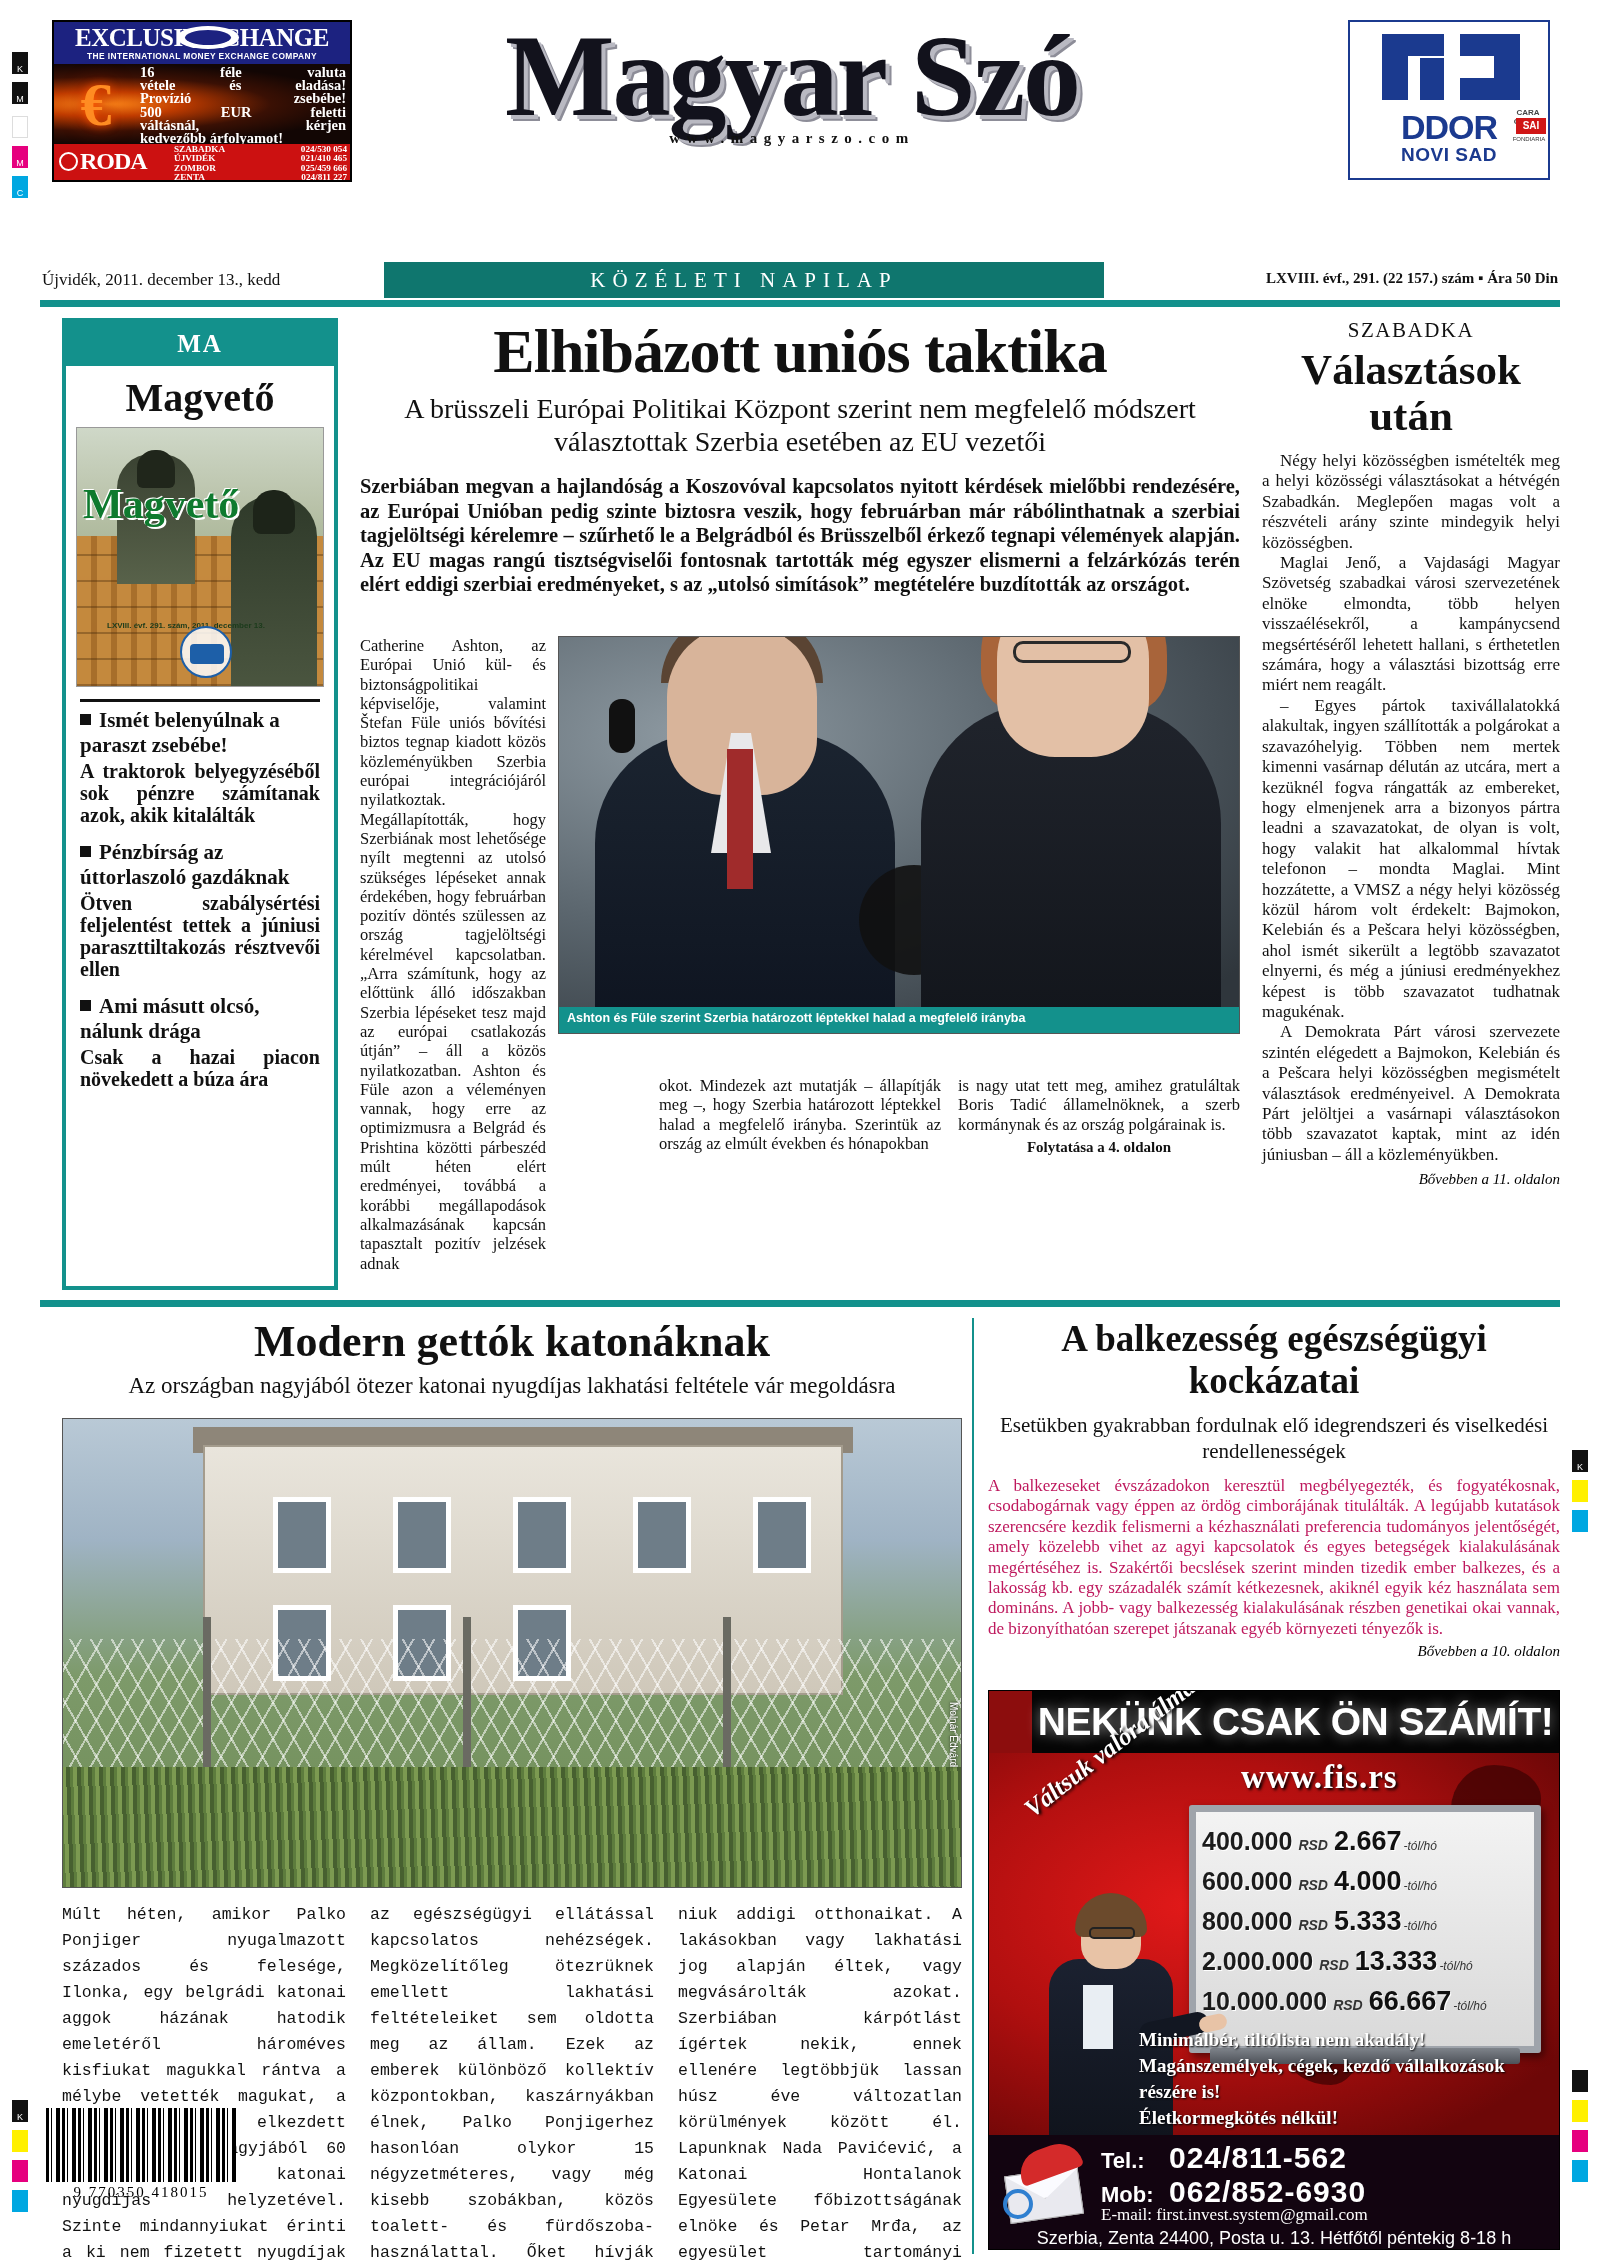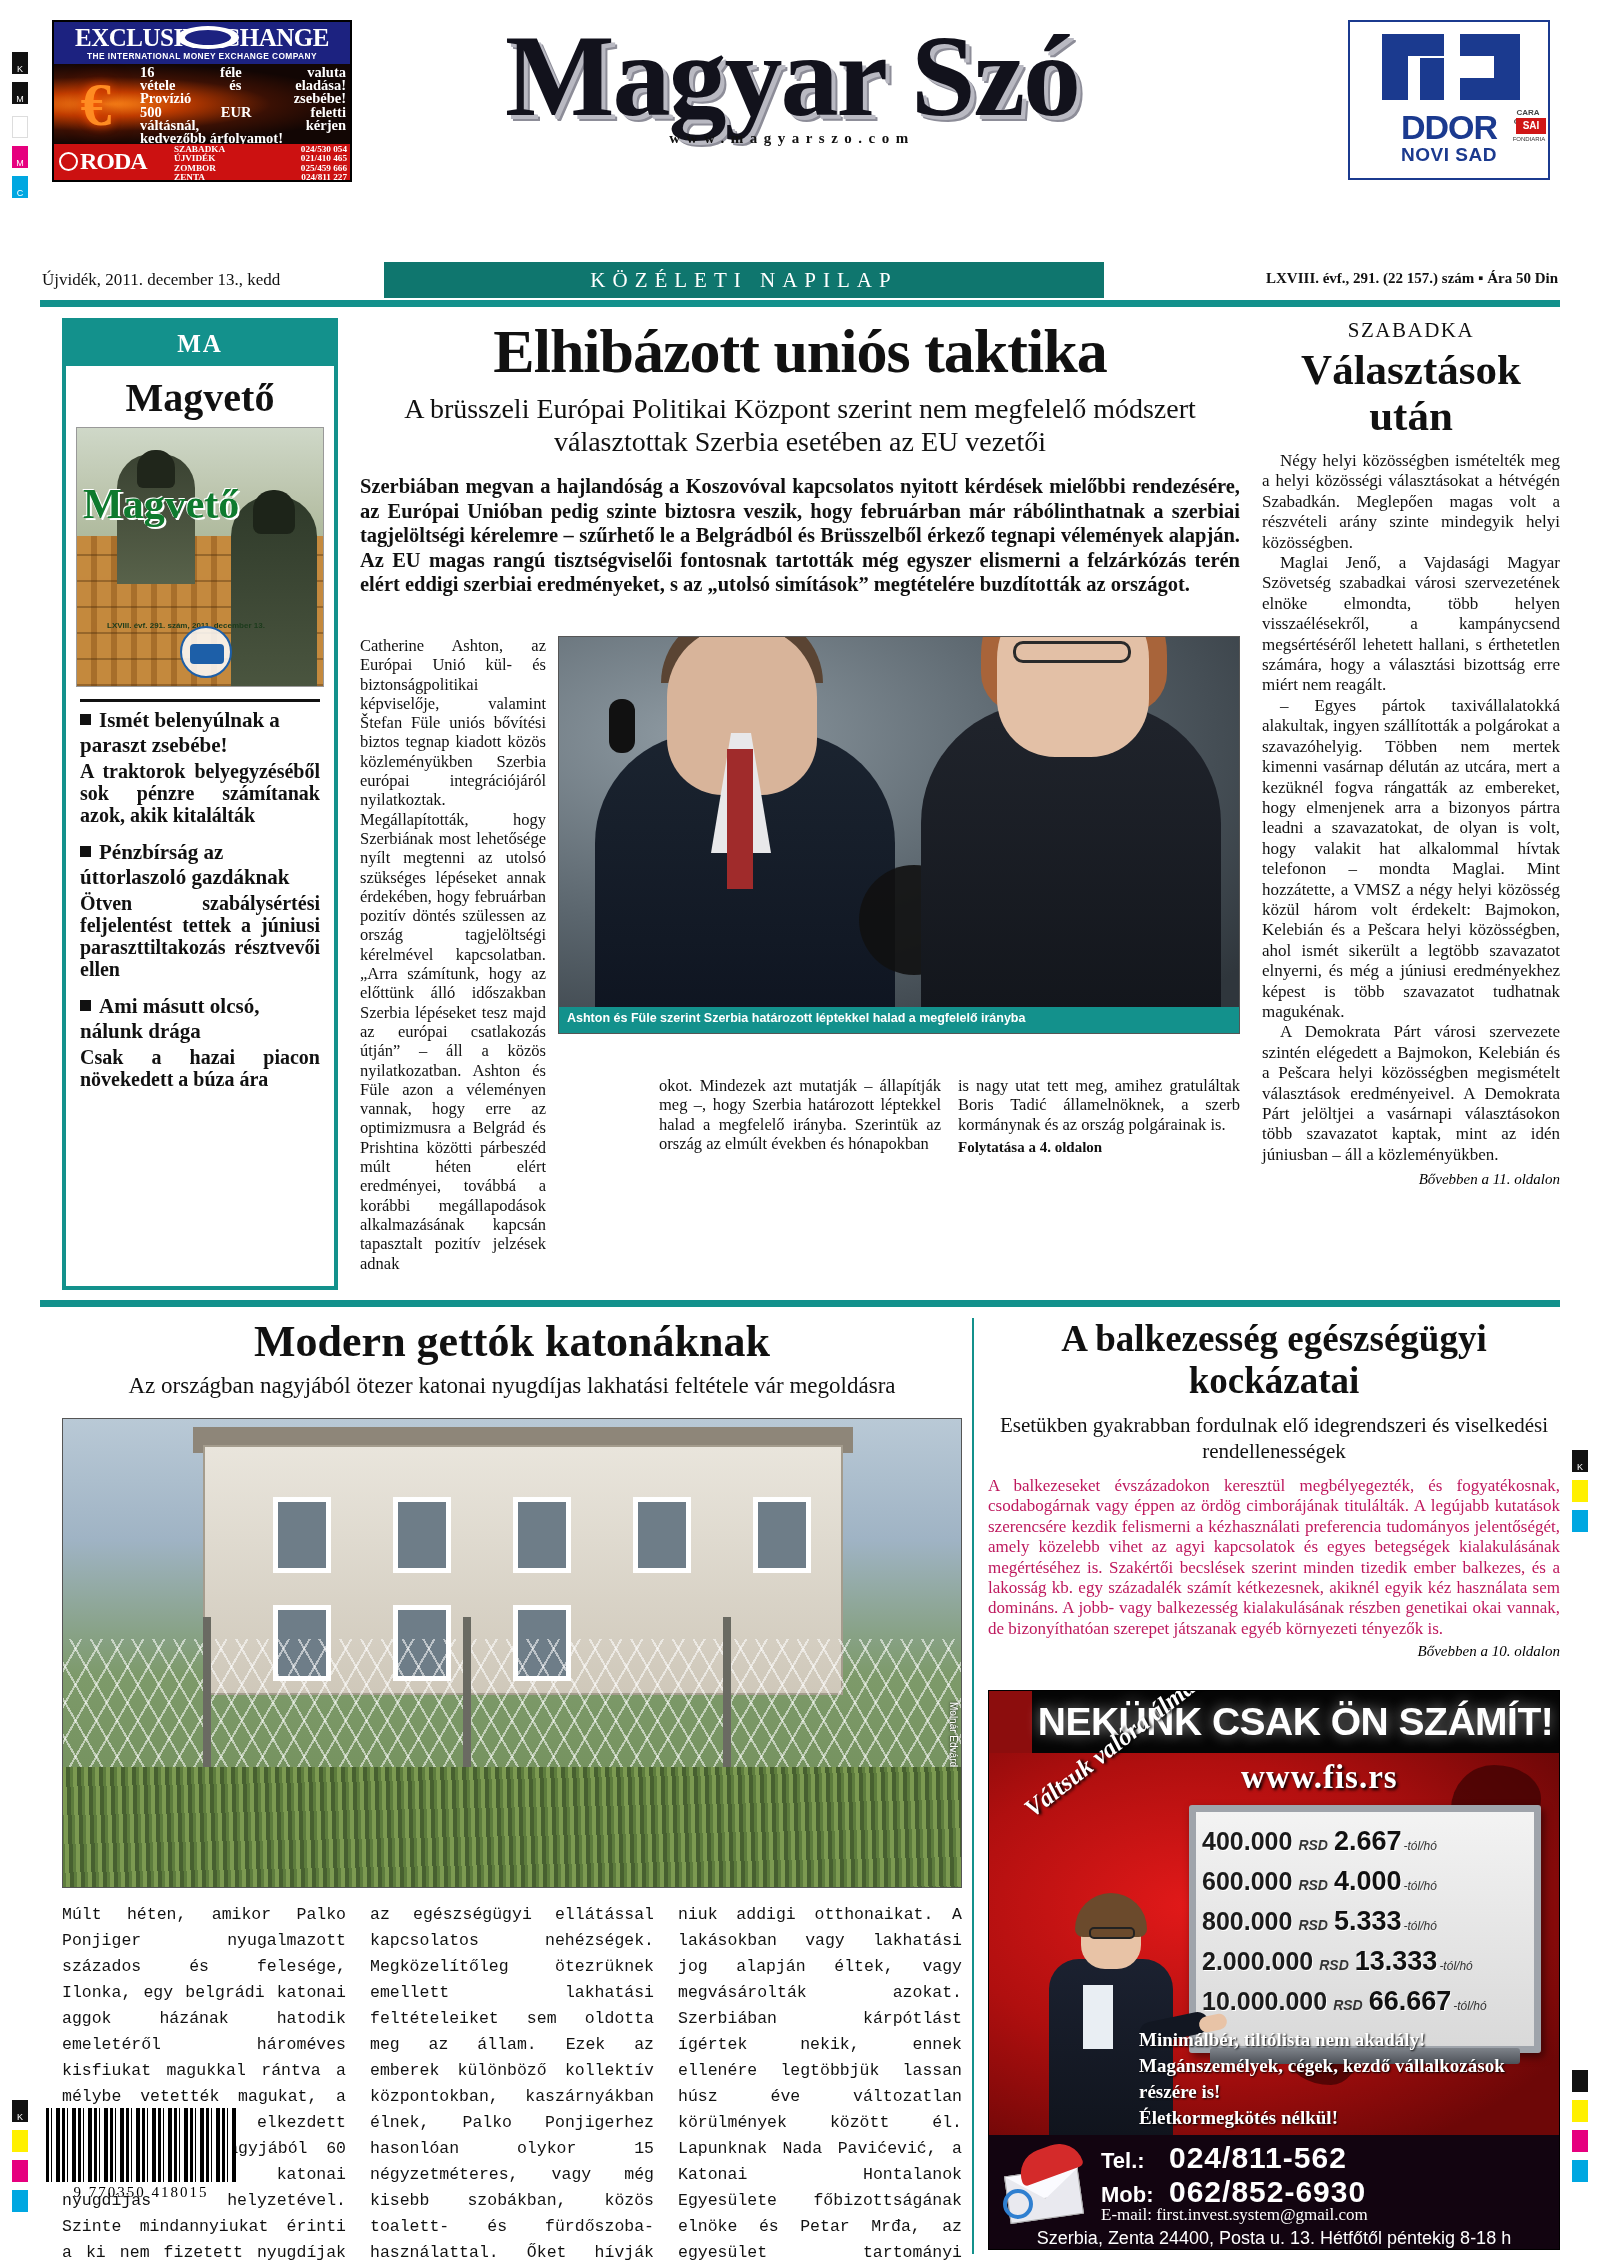--- a/index.html
+++ b/index.html
@@ -188,21 +188,21 @@
      background:#111; border-radius:12px; }
   .lead-photo .capbar { position:absolute; left:0; right:0; bottom:0; height:26px;
      background:#13918c; }
   .lead-photo .capbar span { display:block; padding:4px 8px; color:#fff;
      font-family:"Liberation Sans",sans-serif; font-size:12.5px; font-weight:bold; }
 
   .lead-cols { position:absolute; left:360px; top:1040px; width:880px; height:220px;margin-top:36px; }
   .lead-cols .c { position:absolute; top:0; width:282px;
      font-family:"Liberation Serif",serif; font-size:16.5px; line-height:19.3px;
      text-align:justify; color:#111; } .lead-cols .c2 { left:299px; } .lead-cols .c3 { left:598px; }
-  .cont { text-align:left; font-weight:bold; font-size:15px; margin-top:4px; }
+  .cont { text-align:center; font-weight:bold; font-size:15px; margin-top:4px; }
 
   
   .rightcol { position:absolute; left:1262px; top:318px; width:298px; }
   .rightcol .kicker { text-align:center; font-family:"Liberation Serif",serif;
      font-size:21px; letter-spacing:1.5px; color:#111; }
   .rightcol h2 { margin:4px 0 0; text-align:center; font-family:"Liberation Serif",serif;
      font-weight:bold; font-size:43px; line-height:46px; color:#111; }
   .rightcol .body { margin-top:12px; font-family:"Liberation Serif",serif;
      font-size:17px; line-height:20.4px; text-align:justify; color:#111; }
   .rightcol .body p { margin:0; text-indent:18px; }

